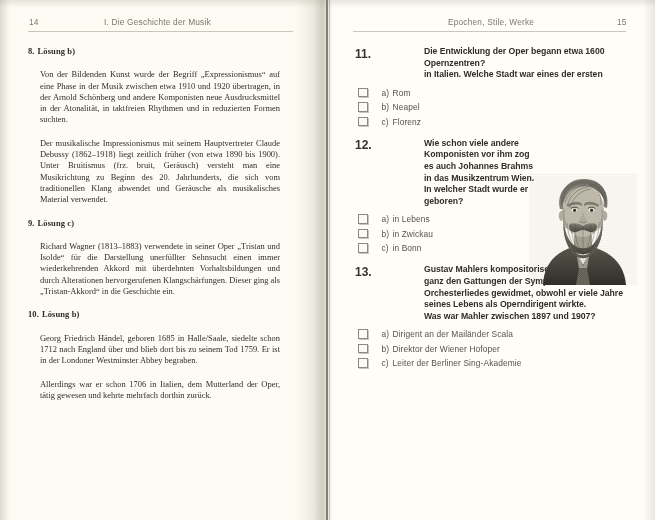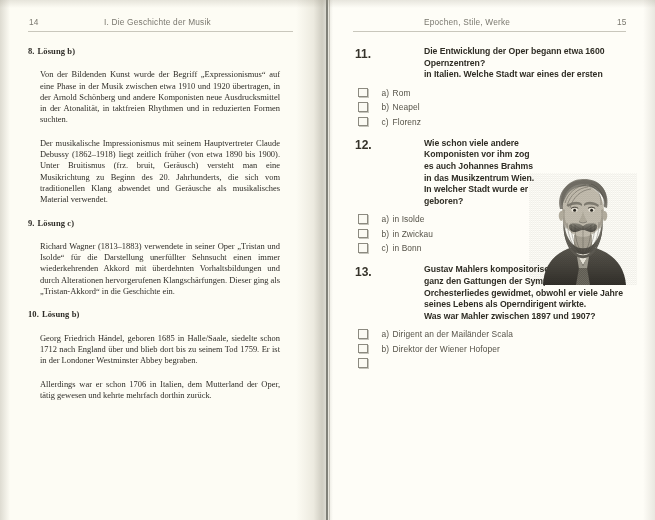--- a/index.html
+++ b/index.html
@@ -197,21 +197,21 @@
   <div class="page right"></div>
 
   <div id="gutter"></div>
   <div id="gutter-line" class="l1"></div>
   <div id="gutter-line" class="l2"></div>
 
   <div class="runhead" style="left:29px; top:17px;">14</div>
   <div class="runhead" style="left:104px; top:17px;">I.  Die Geschichte der Musik</div>
   <div class="rule" style="left:28px; top:31px; width:265px;"></div>
 
-  <div class="runhead" style="left:424px; top:17px;">Epochen, Stile, Werke</div>
+  <div class="runhead" style="left:448px; top:17px;">Epochen, Stile, Werke</div>
   <div class="runhead" style="left:617px; top:17px;">15</div>
   <div class="rule" style="left:353px; top:31px; width:273px;"></div>
 
   <div id="left-body">
 
     <div class="ansblock">
       <div class="ans-head">
         <span class="num">8.</span><span>Lösung b)</span>
       </div>
       <p class="ans-p">Von der Bildenden Kunst wurde der Begriff „Expressionismus“ auf eine Phase in der Musik zwischen etwa 1910 und 1920 übertragen, in der Arnold Schönberg und andere Komponisten neue Ausdrucksmittel in der Atonalität, in taktfreien Rhythmen und in reduzierten Formen suchten.</p>
@@ -270,21 +270,21 @@
           <span class="line">Komponisten vor ihm zog</span>
           <span class="line">es auch Johannes Brahms</span>
           <span class="line">in das Musikzentrum Wien.</span>
           <span class="line">In welcher Stadt wurde er</span>
           <span class="line">geboren?</span>
         </div>
       </div>
       <div class="options">
         <div class="opt">
           <span class="opt-box"></span>
-          <span class="opt-label"><span class="ltr">a)</span><span>in Isolde</span></span>
+          <span class="opt-label"><span class="ltr">a)</span><span>in Lebens</span></span>
         </div>
         <div class="opt">
           <span class="opt-box"></span>
           <span class="opt-label"><span class="ltr">b)</span><span>in Zwickau</span></span>
         </div>
         <div class="opt">
           <span class="opt-box"></span>
           <span class="opt-label"><span class="ltr">c)</span><span>in Bonn</span></span>
         </div>
       </div>
@@ -305,20 +305,21 @@
         <div class="opt">
           <span class="opt-box"></span>
           <span class="opt-label"><span class="ltr">a)</span><span>Dirigent an der Mailänder Scala</span></span>
         </div>
         <div class="opt">
           <span class="opt-box"></span>
           <span class="opt-label"><span class="ltr">b)</span><span>Direktor der Wiener Hofoper</span></span>
         </div>
         <div class="opt">
           <span class="opt-box"></span>
+          <span class="opt-label"><span class="ltr">c)</span><span>Leiter der Berliner Sing-Akademie</span></span>
         </div>
       </div>
     </div>
 
   </div>
 
   <div id="portrait">
     <svg width="108" height="112" viewBox="0 0 108 112" xmlns="http://www.w3.org/2000/svg">
       <defs>
         <linearGradient id="coatG" x1="0" y1="0" x2="0" y2="1">

